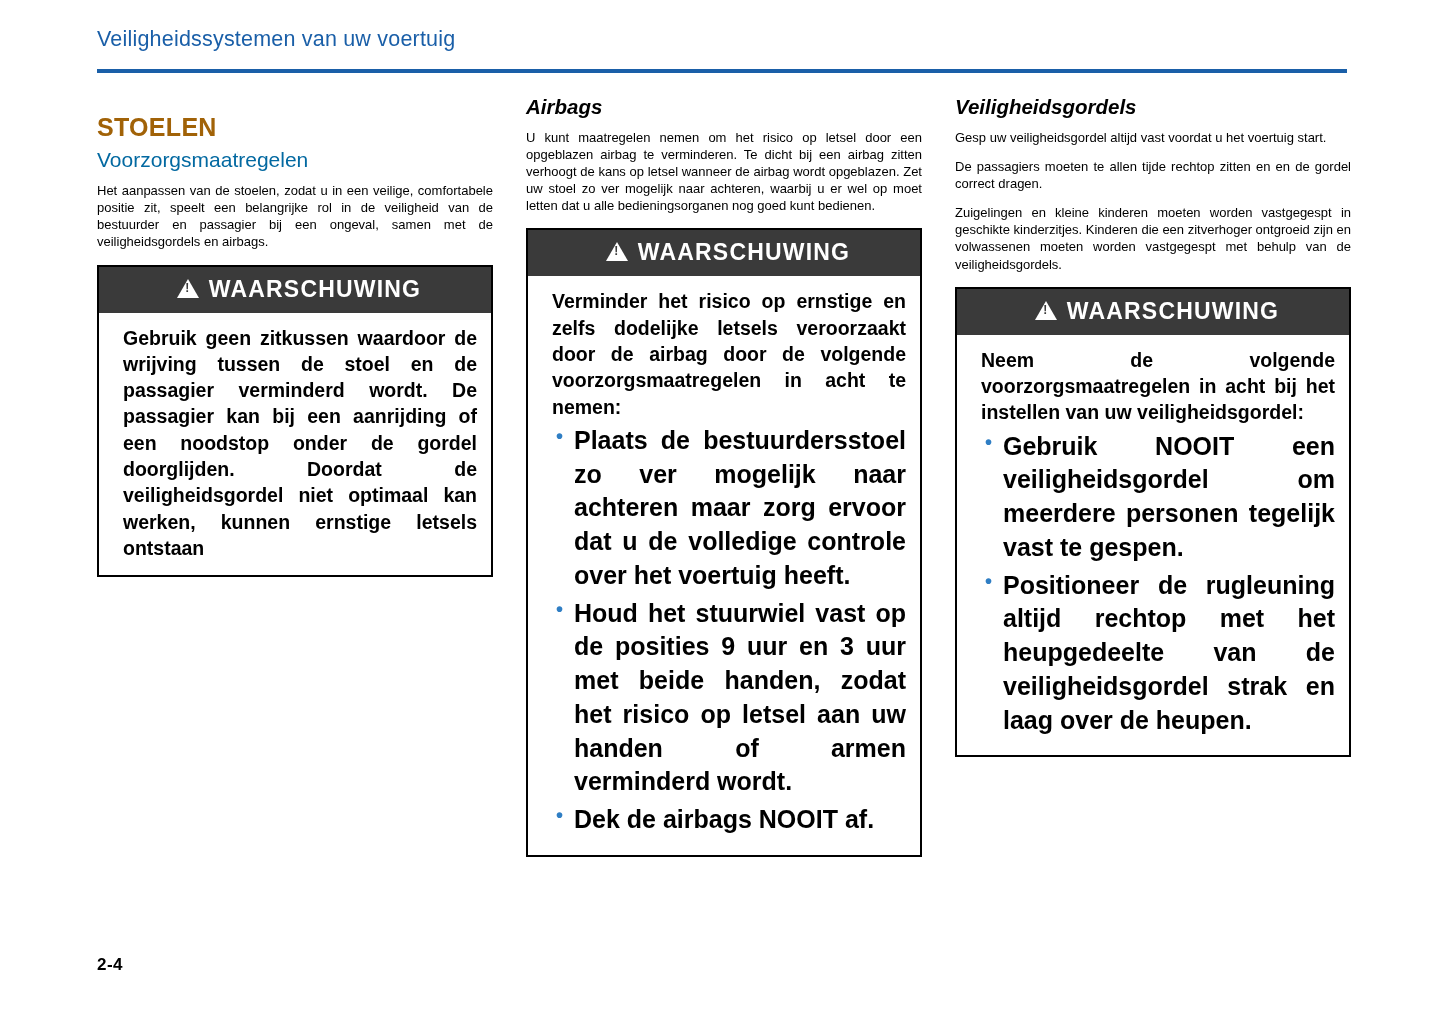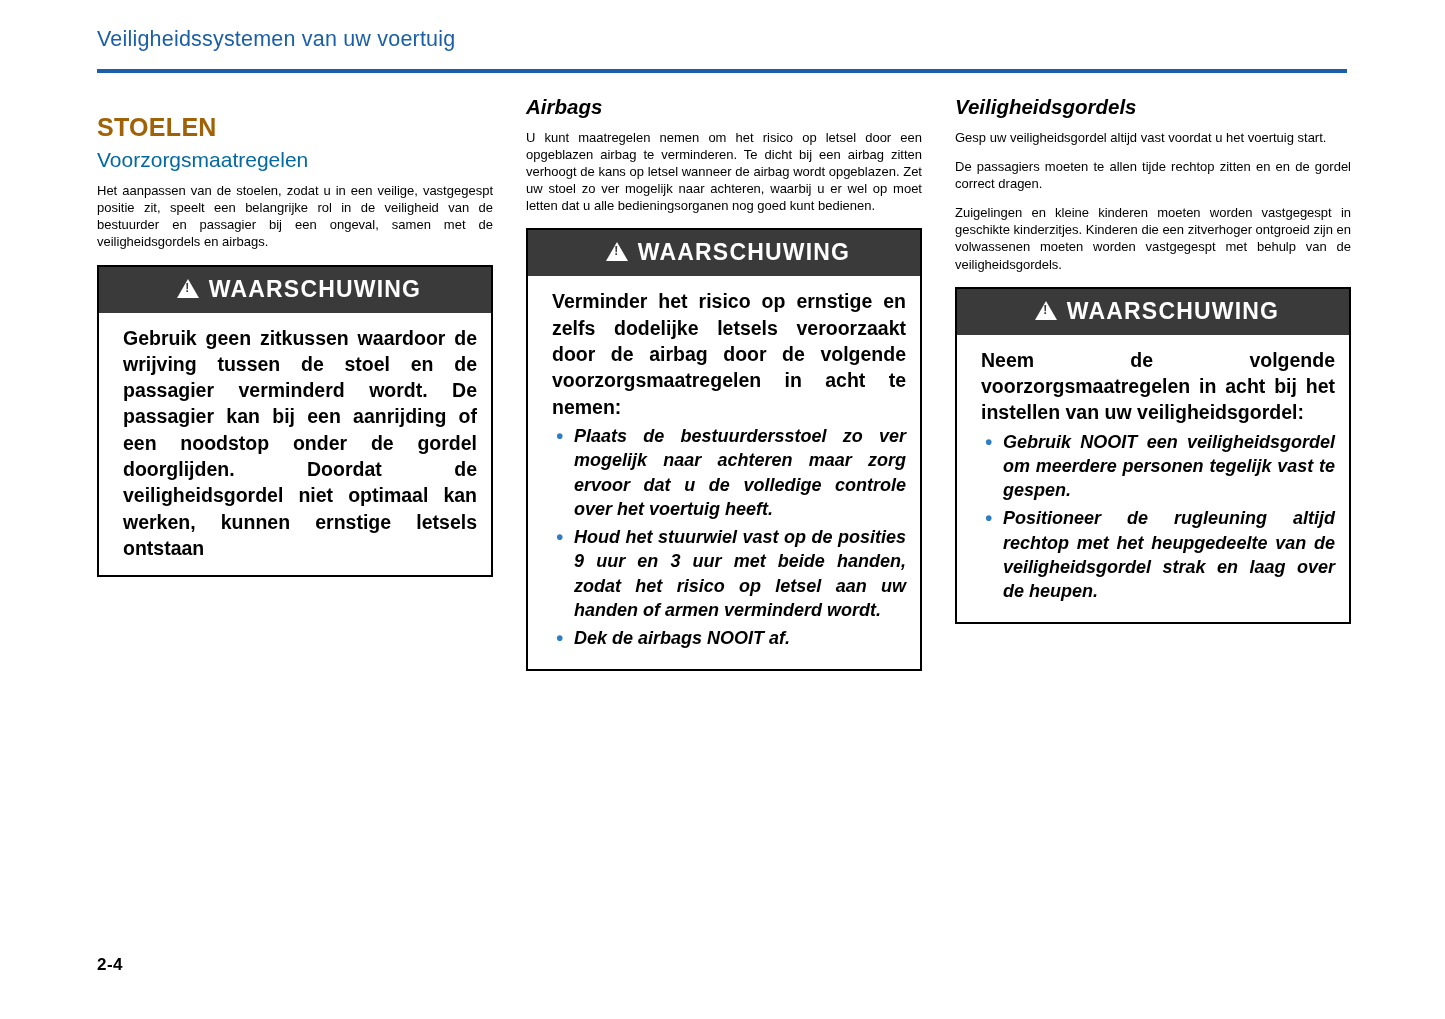--- a/index.html
+++ b/index.html
@@ -149,26 +149,25 @@
 
   ul.bullets {
     list-style: none;
     margin: 4px 0 0 0;
     padding: 0;
   }
   ul.bullets li {
     position: relative;
     padding-left: 22px;
     margin-bottom: 4px;
-    font-size: 18px;
+    font-size: 25px;
     font-weight: bold;
     line-height: 1.35;
     text-align: justify;
     text-justify: inter-word;
-    font-style: italic;
   }
   ul.bullets li::before {
     content: "•";
     position: absolute;
     left: 4px;
     top: -1px;
     color: #2f7ec4;
     font-size: 20px;
   }
   .vervolg {
@@ -196,21 +195,21 @@
   <div class="header-title">Veiligheidssystemen van uw voertuig</div>
 </div>
 <div class="header-rule"></div>
 <div class="header-rule-thin"></div>
 
 <div class="columns">
 
   <div class="col col-1">
     <h1 class="section-title">STOELEN</h1>
     <h2 class="sub-title">Voorzorgsmaatregelen</h2>
-    <p class="body-text">Het aanpassen van de stoelen, zodat u in een veilige, vastgegespt positie zit, speelt een belangrijke rol in de veiligheid van de bestuurder en passagier bij een ongeval, samen met de veiligheidsgordels en airbags.</p>
+    <p class="body-text">Het aanpassen van de stoelen, zodat u in een veilige, comfortabele positie zit, speelt een belangrijke rol in de veiligheid van de bestuurder en passagier bij een ongeval, samen met de veiligheidsgordels en airbags.</p>
 
     <div class="warning-box">
       <div class="warning-head">
         <span class="warn-tri"></span>
         <span>WAARSCHUWING</span>
       </div>
       <div class="warning-body">
         <p>Gebruik geen zitkussen waardoor de wrijving tussen de stoel en de passagier verminderd wordt. De passagier kan bij een aanrijding of een noodstop onder de gordel doorglijden. Doordat de veiligheidsgordel niet optimaal kan werken, kunnen ernstige letsels ontstaan</p>
       </div>
     </div>

